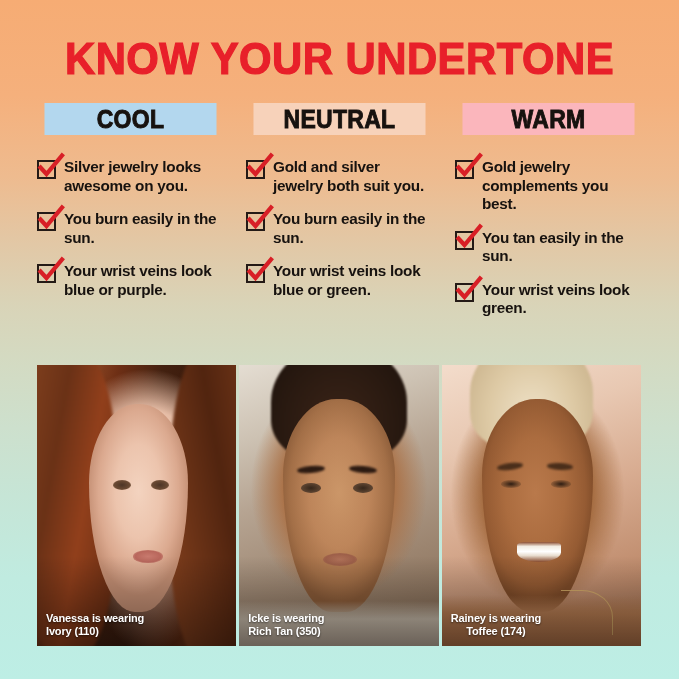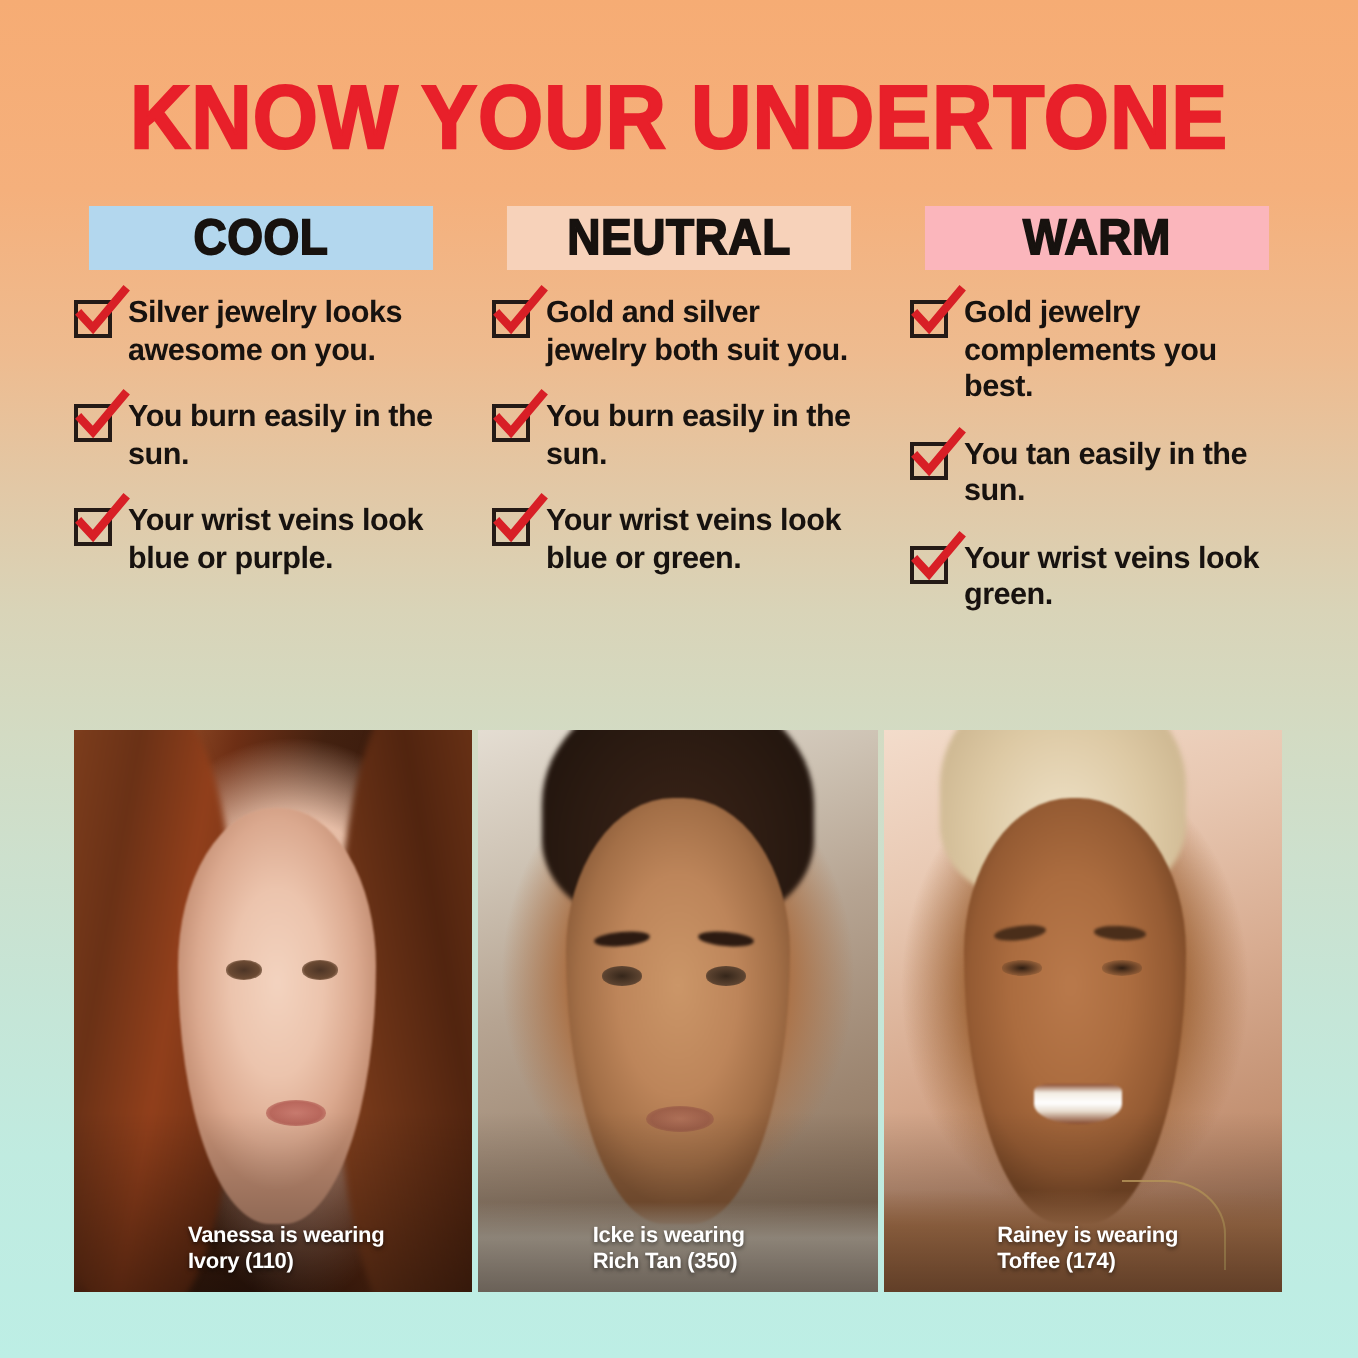--- a/index.html
+++ b/index.html
@@ -60,21 +60,21 @@
     font-family: "Liberation Sans Narrow", "Liberation Sans", sans-serif;
     font-weight: bold;
     font-size: 25px;
     color: #17120f;
     letter-spacing: 0.3px;
     transform: scaleX(0.92);
     -webkit-text-stroke: 0.9px #17120f;
   }
 
   .checklist {
-    padding-top: 13px;
+    padding-top: 23px;
   }
 
   .check-item {
     display: flex;
     align-items: flex-start;
     margin-bottom: 15px;
   }
 
   .checkbox {
     position: relative;
@@ -124,21 +124,20 @@
     position: absolute;
     left: 9px;
     bottom: 8px;
     color: #ffffff;
     font-size: 11px;
     font-weight: bold;
     line-height: 1.2;
     letter-spacing: -0.15px;
     text-shadow: 0 1px 2px rgba(0,0,0,0.55);
     z-index: 5;
-    margin-left: 48px;
   }
 
   
   .p1 { background: #2a1710; }
   .p1 .bg {
     position: absolute; inset: 0;
     background:
       radial-gradient(ellipse 60% 48% at 55% 36%, #f0cdb8 0%, #e6bda6 42%, rgba(214,155,124,0) 72%),
       radial-gradient(ellipse 44% 58% at 56% 62%, #e8bda8 0%, rgba(214,155,124,0) 70%),
       linear-gradient(105deg, #7d3d1e 0%, #98512a 16%, #6e2f15 30%, #432110 46%, #3a1b0d 60%, #5e2a12 78%, #8a4a25 100%);
@@ -211,21 +210,21 @@
     position:absolute; left:42%; top:67%; width:17%; height:4.6%;
     background: radial-gradient(ellipse at 50% 50%, #b07158 0%, #9d5f49 60%, rgba(157,95,73,0) 100%);
     border-radius:50%;
   }
   .p2 .shirt {
     position:absolute; left:0; bottom:0; width:100%; height:16%;
     background: linear-gradient(180deg, rgba(200,190,175,0) 0%, #c9bcab 40%, #b7a797 100%);
   }
 
   
-  .p3 { background: #2a1b12; }
+  .p3 { background: #2a1b12; text-align: center; }
   .p3 .bg {
     position: absolute; inset: 0;
     background:
       radial-gradient(ellipse 56% 52% at 48% 46%, #b5794a 0%, #a36a3e 48%, rgba(140,90,55,0) 78%),
       linear-gradient(160deg, #f3dccb 0%, #e8c8b2 25%, #d8ac91 50%, #bf8c6d 78%, #a07052 100%);
   }
   .p3 .hair {
     position:absolute; left:14%; top:-10%; width:62%; height:40%;
     background: radial-gradient(ellipse at 50% 72%, #efe2c8 0%, #ddc9a4 50%, #c2aa83 100%);
     border-radius: 52% 52% 34% 34%;

